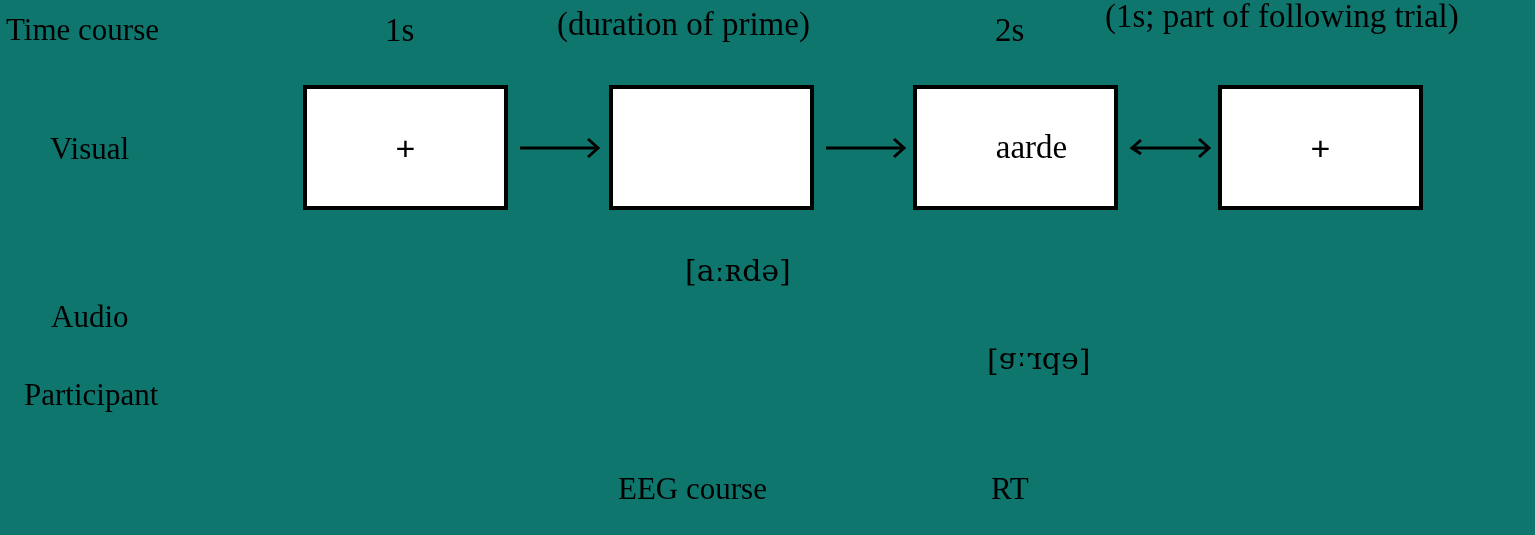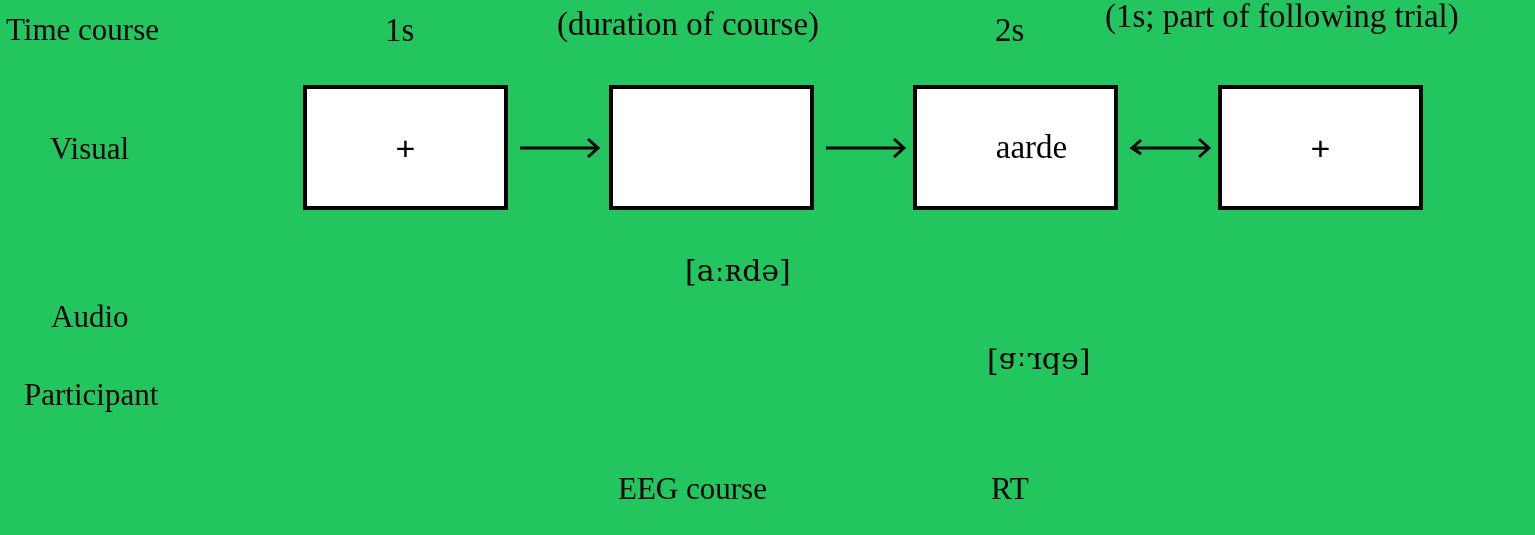--- a/index.html
+++ b/index.html
@@ -8,21 +8,21 @@
     background: #ffffff;
   }
   body {
     font-family: "Liberation Serif", "DejaVu Serif", serif;
     color: #000000;
   }
   #figure {
     position: relative;
     width: 1535px;
     height: 535px;
-    background: #22c55e;
+    background: #0f766e;
     overflow: hidden;
   }
   .abs { position: absolute; }
 
   
   .row-label {
     font-size: 31px;
     line-height: 1;
     white-space: nowrap;
     color: #000;
@@ -93,21 +93,21 @@
 
   <div class="abs row-label" style="left:50px; top:133px;">Visual</div>
 
   <div class="abs row-label" style="left:51px; top:257px;margin-top:44px;">Audio</div>
 
   <div class="abs row-label" style="left:24px; top:379px;">Participant</div>
 
 
   <div class="abs time-note" style="left:385px; top:14px;">1s</div>
 
-  <div class="abs time-note" style="left:557px; top:8px;">(duration of course)</div>
+  <div class="abs time-note" style="left:557px; top:8px;">(duration of prime)</div>
 
   <div class="abs time-note" style="left:995px; top:14px;">2s</div>
 
   <div class="abs time-note" style="left:1105px; top:0;">(1s; part of following trial)</div>
 
   <div class="abs screen" style="left:303px; top:85px; width:205px; height:125px;">
     <span class="screen-fix">+</span>
   </div>
 
   <div class="abs screen" style="left:609px; top:85px; width:205px; height:125px;">

